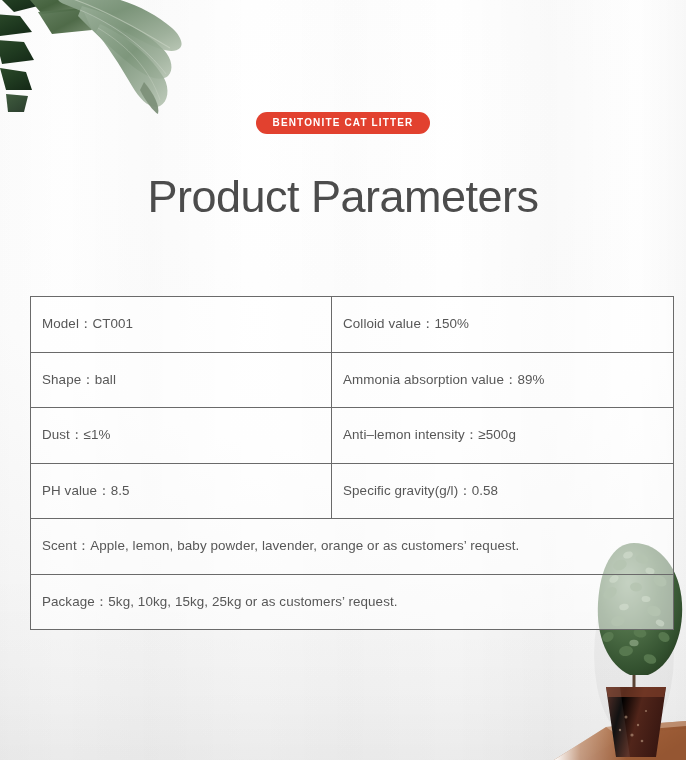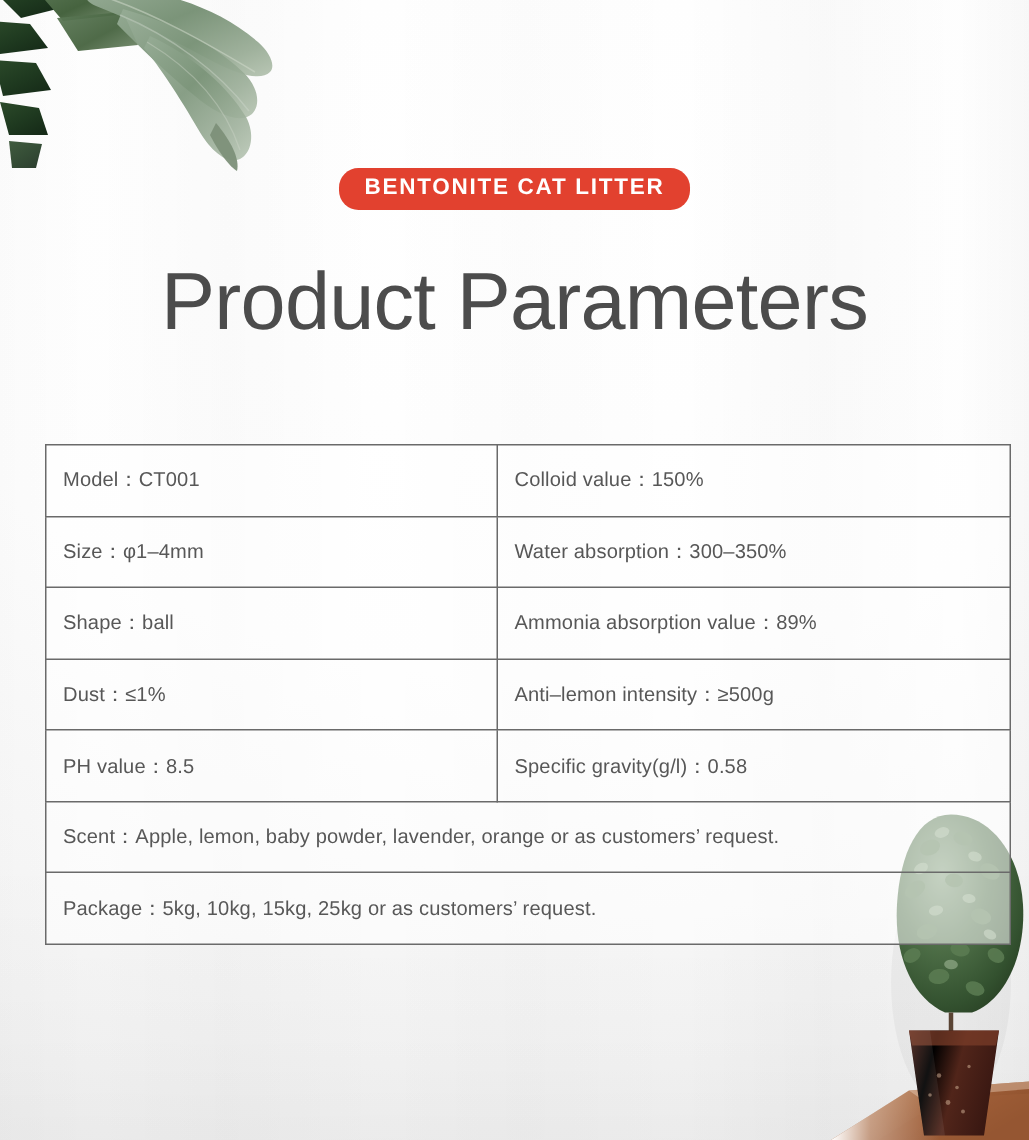--- a/index.html
+++ b/index.html
@@ -89,37 +89,37 @@
     position: absolute;
     top: 112px;
     left: 0;
     width: 100%;
     text-align: center;
   }
   .badge {
     display: inline-block;
     background: #e2412f;
     color: #ffffff;
-    font-size: 15px;
+    font-size: 10px;
     font-weight: bold;
     letter-spacing: 1.15px;
     padding: 5px 17px 6px 17px;
     border-radius: 13px;
     line-height: 1.1;
     white-space: nowrap;
   }
 
   
   .page-title {
     position: absolute;
     top: 172px;
     left: 0;
     width: 100%;
     text-align: center;
-    font-size: 54px;
+    font-size: 45px;
     font-weight: normal;
     color: #4c4c4c;
     letter-spacing: -0.5px;
     line-height: 1.1;
     white-space: nowrap;
   }
 
   
   .spec-table {
     position: absolute;
@@ -299,24 +299,20 @@
 
   <table class="spec-table">
     <tbody>
 
       <tr>
         <td class="col-l"><span class="cell-label">Model：</span><span class="cell-value">CT001</span></td>
         <td class="col-r"><span class="cell-label">Colloid value：</span><span class="cell-value">150%</span></td>
       </tr>
 
 
-      <tr>
-        <td class="col-l"><span class="cell-label">Size：</span><span class="cell-value">φ1–4mm</span></td>
-        <td class="col-r"><span class="cell-label">Water absorption：</span><span class="cell-value">300–350%</span></td>
-      </tr>
 
       <tr>
         <td class="col-l"><span class="cell-label">Shape：</span><span class="cell-value">ball</span></td>
         <td class="col-r"><span class="cell-label">Ammonia absorption value：</span><span class="cell-value">89%</span></td>
       </tr>
 
       <tr>
         <td class="col-l"><span class="cell-label">Dust：</span><span class="cell-value">≤1%</span></td>
         <td class="col-r"><span class="cell-label">Anti–lemon intensity：</span><span class="cell-value">≥500g</span></td>
       </tr>

